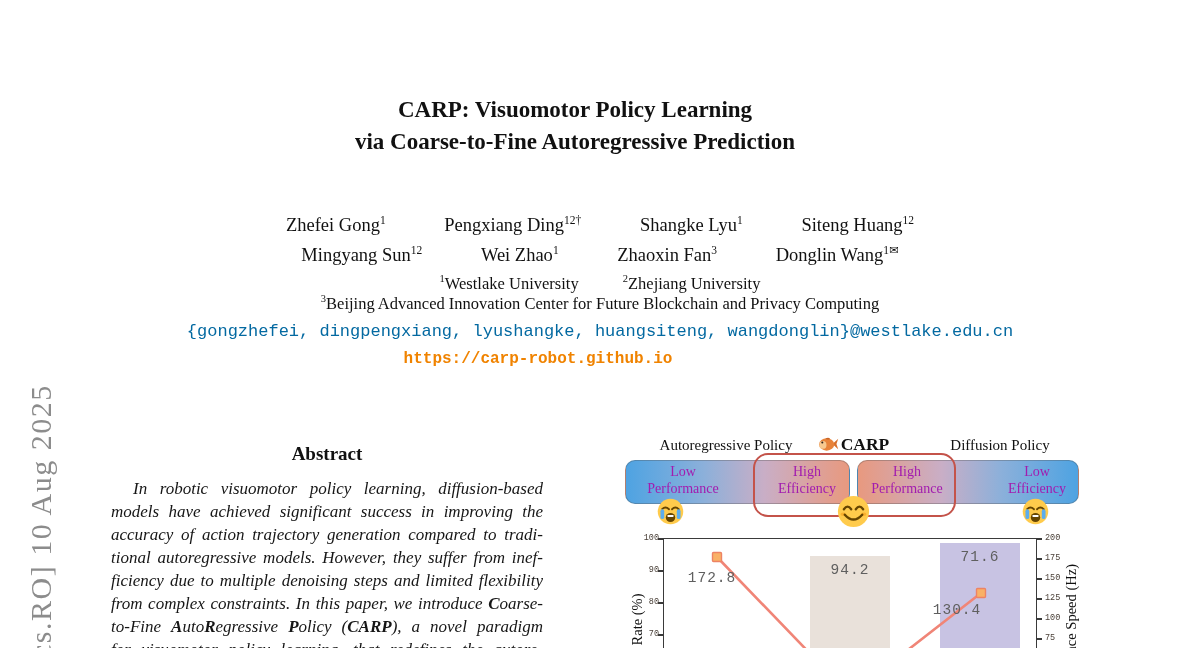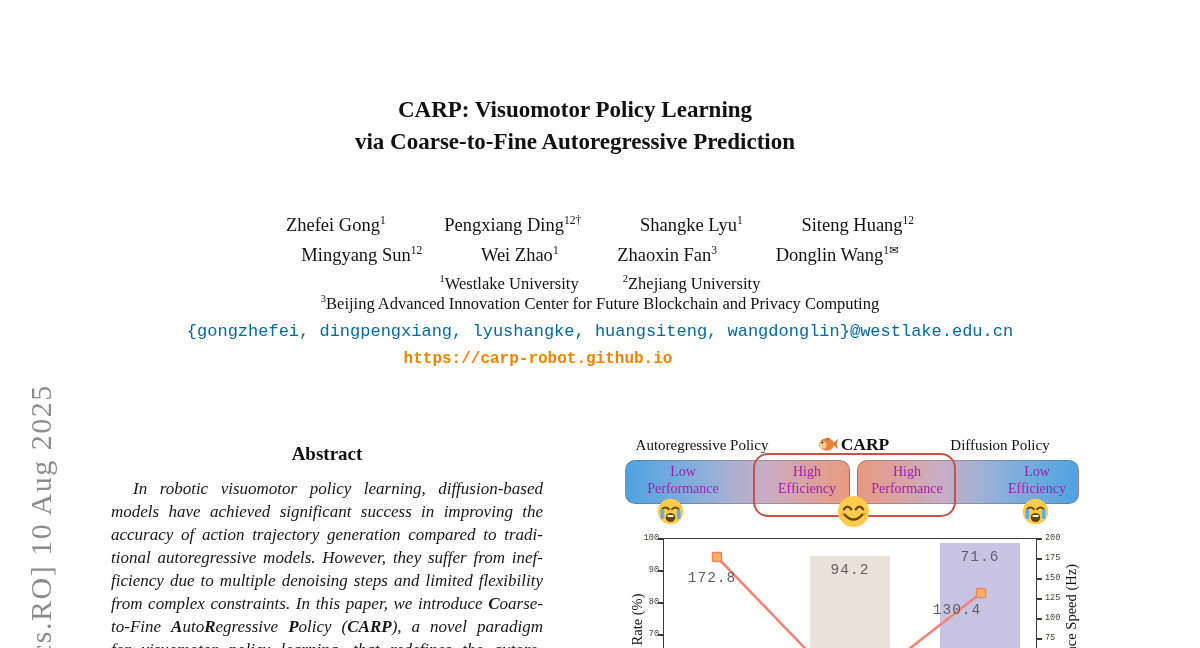--- a/index.html
+++ b/index.html
@@ -120,21 +120,21 @@
     <div class="abs-line">accuracy of action trajectory generation compared to tradi-</div>
     <div class="abs-line">tional autoregressive models. However, they suffer from inef-</div>
     <div class="abs-line">ficiency due to multiple denoising steps and limited flexibility</div>
     <div class="abs-line">from complex constraints. In this paper, we introduce <b>C</b>oarse-</div>
     <div class="abs-line">to-Fine <b>A</b>uto<b>R</b>egressive <b>P</b>olicy (<b>CARP</b>), a novel paradigm</div>
     <div class="abs-line">for visuomotor policy learning, that redefines the autore-</div>
   </div>
 
   <div class="figure">
 
-    <div class="fig-label" style="left:0;top:5px;width:160px;">Autoregressive Policy</div>
+    <div class="fig-label" style="left:24px;top:5px;width:160px;">Autoregressive Policy</div>
     <div class="fig-label carp" style="left:166px;top:2px;width:130px;">
       <span class="fish">
         <svg width="22" height="16" viewBox="0 0 24 18">
           <path d="M17 9 L23.5 3 L21.5 9 L23.5 15 Z" fill="#d9702c"></path>
           <ellipse cx="10.5" cy="9.5" rx="8.5" ry="7" fill="#e8833a"></ellipse>
           <path d="M9 3.2 q3 -2.4 5.4 -0.2 q-2.4 1.8 -5.4 0.2z" fill="#c96426"></path>
           <ellipse cx="6.3" cy="10" rx="4" ry="4.4" fill="#f7c98f"></ellipse>
           <circle cx="5.6" cy="7.4" r="1.15" fill="#35241a"></circle>
         </svg>
       </span><span>CARP</span>

